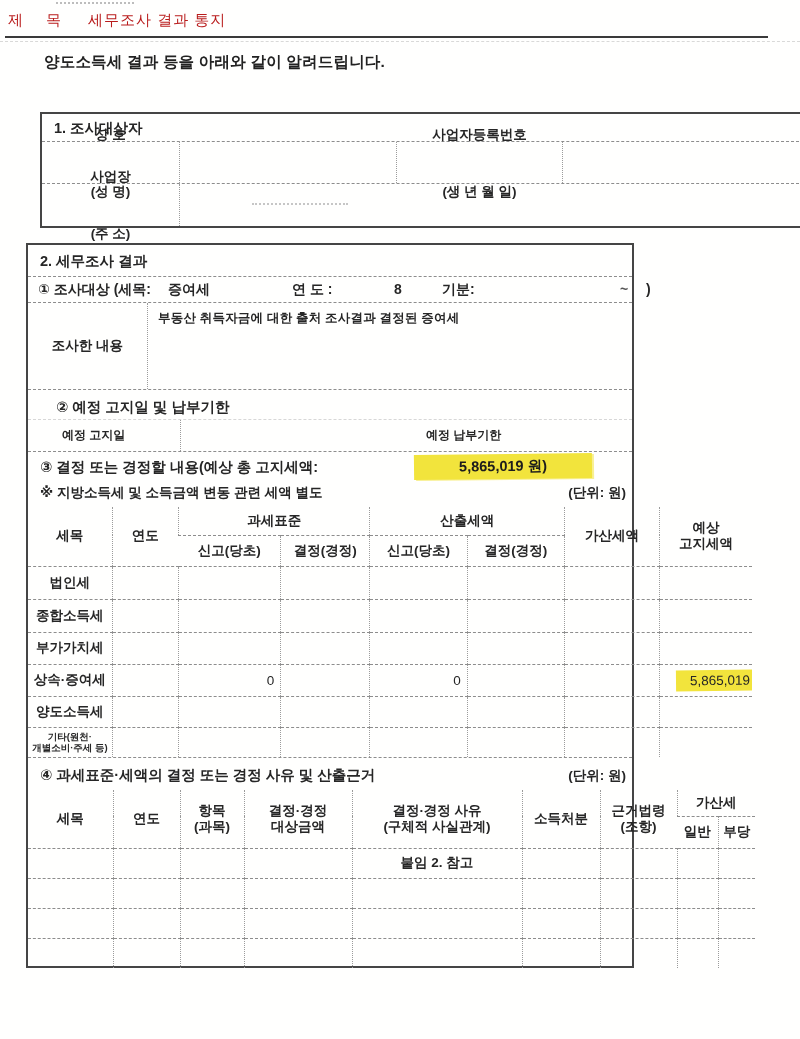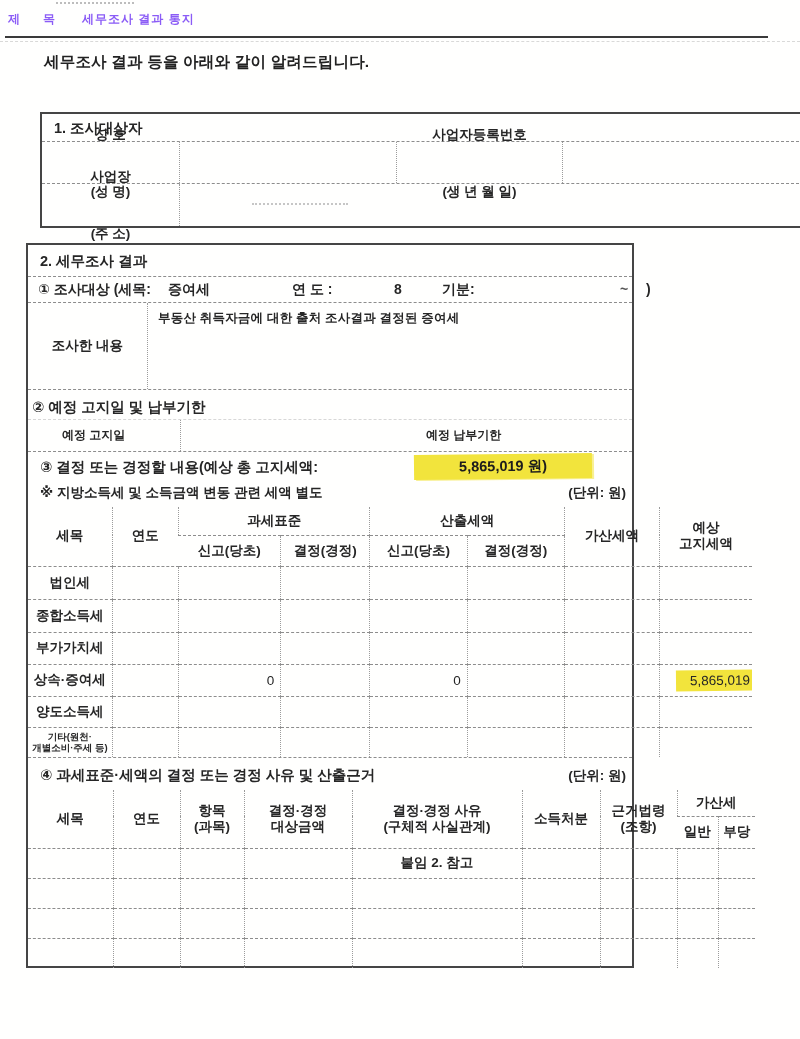--- a/index.html
+++ b/index.html
@@ -11,22 +11,22 @@
   .page {
     position:relative; width:800px; height:1039px;
     background:#fffffe; overflow:hidden;
     font-weight:600;
   }
   
   .artifact-top{ position:absolute; top:2px; left:56px; width:78px; height:0;
     border-top:2px dotted #a8a8a8; opacity:.75; }
 
   
-  .title-row{ position:absolute; top:11px; left:8px; font-size:12px; font-weight:700;
-    letter-spacing:1px; color:#8b5cf6; }
+  .title-row{ position:absolute; top:11px; left:8px; font-size:15px; font-weight:400;
+    letter-spacing:1px; color:#b91c1c; }
   .title-row .w1{ margin-right:22px; }
   .title-row .w2{ margin-right:26px; }
   .title-underline{ position:absolute; top:36px; left:5px; width:763px; height:0;
     border-top:2.5px solid #3a3a3a; }
   .title-underline2{ position:absolute; top:41px; left:0px; width:800px; height:0;
     border-top:1px dashed #c0c0c0; opacity:.6; }
 
   
   .intro{ position:absolute; left:44px; top:46px; width:710px; font-size:15.5px;
     line-height:31px; letter-spacing:.2px; color:#222; }
@@ -58,21 +58,21 @@
   .r-item1 span{ position:absolute; top:4px; white-space:nowrap; }
   .p-prefix{ left:10px; } .p-taxitem{ left:140px; } .p-year-label{ left:236px;margin-left:28px; }
   .p-year-value{ left:366px; } .p-period-label{ left:414px; }
   .p-tilde{ left:592px; color:#555;} .p-paren{ left:618px; }
 
   .r-inv{ height:87px; display:flex; border-bottom:1px dashed #8d8d8d; }
   .inv-label{ width:120px; border-right:1px dotted #9b9b9b; display:flex;
     align-items:center; justify-content:center; font-size:13.5px; }
   .inv-content{ flex:1; padding:7px 10px 0 10px; font-size:12.5px; letter-spacing:.2px; }
 
-  .r-item2{ height:30px; padding:8px 0 0 4px; font-weight:700; border-bottom:1px dashed #d7d7d7; }
+  .r-item2{ height:30px; padding:8px 0 0 28px; font-weight:700; border-bottom:1px dashed #d7d7d7; }
   .r-item2-labels{ height:32px; position:relative; border-bottom:1px dashed #8d8d8d; font-size:12px; }
   .l-notice{ position:absolute; left:34px; top:7px; }
   .l-due{ position:absolute; left:398px; top:7px; }
   .vdiv{ position:absolute; left:152px; top:0; height:100%; border-left:1px dotted #9b9b9b; }
 
   .r-item3{ height:30px; position:relative; }
   .r-item3 .heading3{ position:absolute; left:12px; top:6px; font-weight:700; }
   .hl-block{ position:absolute; left:386px; top:2px; width:178px; height:25px;
     background:var(--hl); transform:rotate(-0.7deg); display:flex; align-items:center;
     justify-content:center; font-size:14.5px; font-weight:600; color:#1c1c1c;
@@ -109,21 +109,21 @@
 
   <div class="artifact-top"></div>
 
   <div class="title-row">
     <span class="w1">제</span><span class="w2">목</span><span>세무조사 결과 통지</span>
   </div>
   <div class="title-underline"></div>
   <div class="title-underline2"></div>
 
   <div class="intro">
-    <div>세무조사 결과 등을 아래와 같이 알려드립니다.</div>
+    <div>양도소득세 결과 등을 아래와 같이 알려드립니다.</div>
   </div>
 
   <div class="box box1">
     <div class="box1-heading">1. 조사대상자</div>
     <div class="b1row b1rowA">
       <div class="cell c-name-label">
         <div>상    호</div>
         <div>(성    명)</div>
       </div>
       <div class="cell c-name-value"></div>

